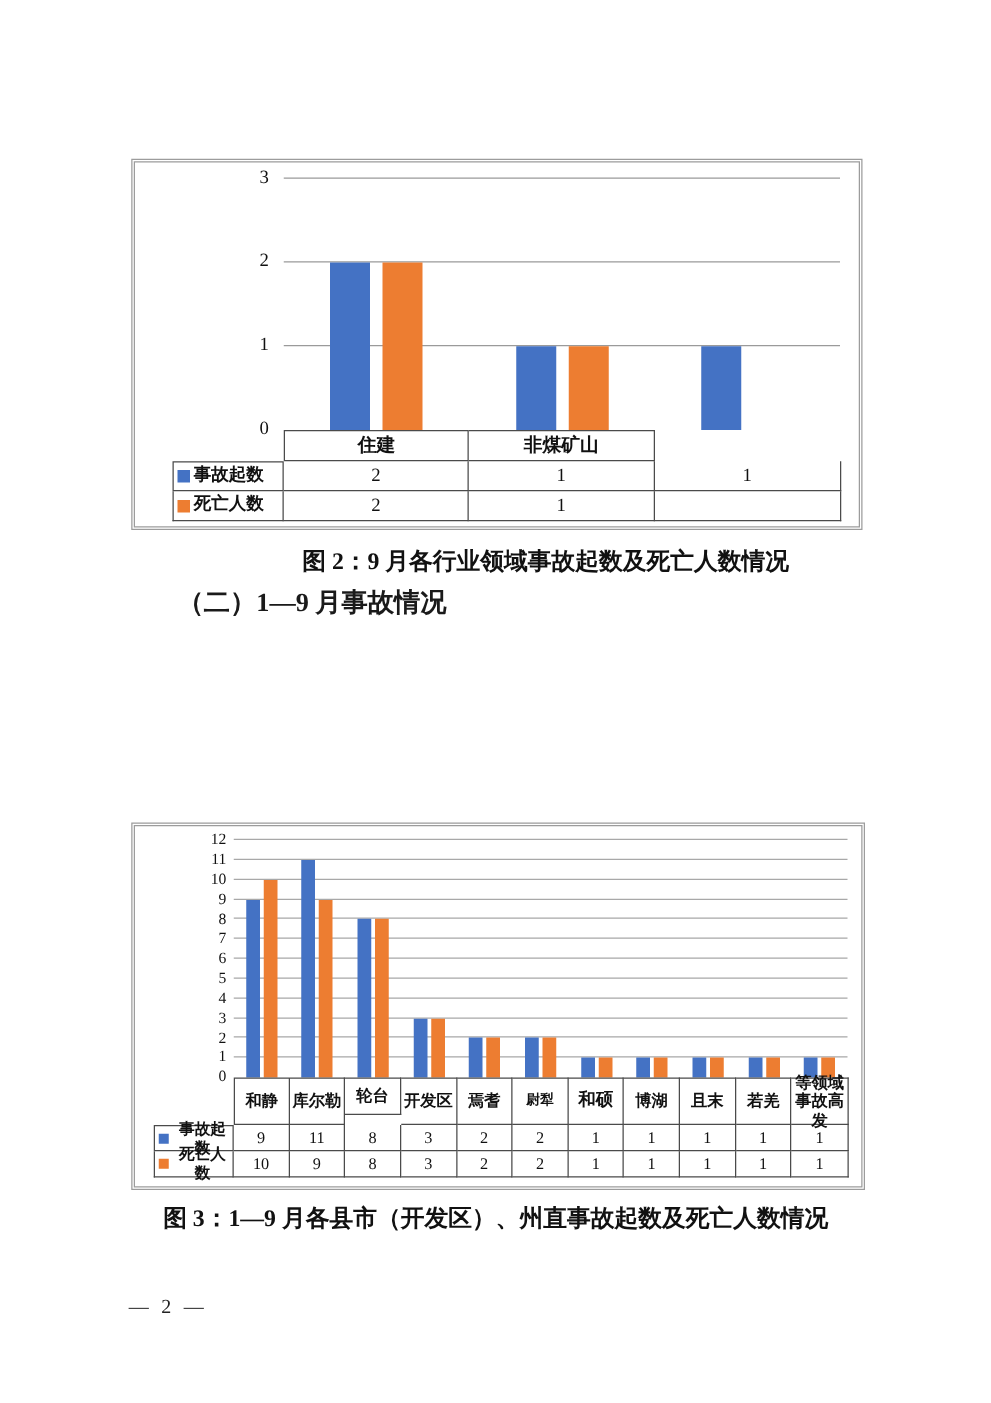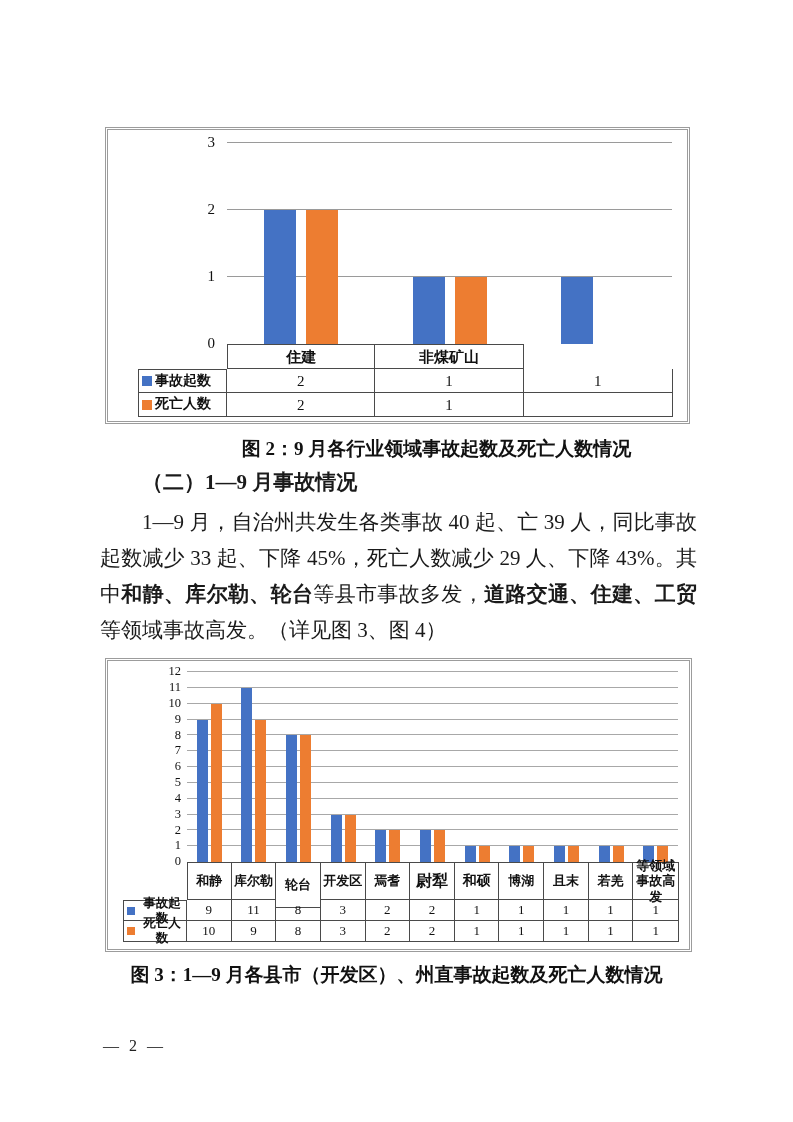--- a/index.html
+++ b/index.html
@@ -73,21 +73,20 @@
       </div>
       <div class="cell" style="left: 119px; top: 263px; width: 148.333px; height: 24px; border-right: 1px solid rgb(74, 74, 74); border-bottom: 1px solid rgb(74, 74, 74); font-size: 15px;">2</div>
       <div class="cell" style="left: 267.333px; top: 263px; width: 148.333px; height: 24px; border-right: 1px solid rgb(74, 74, 74); border-bottom: 1px solid rgb(74, 74, 74); font-size: 15px;">1</div>
       <div class="cell" style="left: 415.667px; top: 263px; width: 149.333px; height: 24px; border-right: 1px solid rgb(74, 74, 74); border-bottom: 1px solid rgb(74, 74, 74); font-size: 15px;"></div>
     </div>
 
   <div class="caption" id="caption2">图 2：9 月各行业领域事故起数及死亡人数情况</div>
 
   <div class="heading">（二）1—9 月事故情况</div>
 
-  <div class="bodypara" id="body-paragraph"><span>1—9 月，自治州共发生各类事故 40 起、亡 39 人，同比事故起数减少 33 起、下降 45%，死亡人数减少 29 人、下降 43%。其中</span><span class="b">和静、库尔勒、轮台</span><span>等县市事故多发，</span><span class="b">道路交通、住建、工贸</span><span>等领域事故高发。（详见图 3、图 4）</span></div>
 
   <div class="chart-frame" id="chart2">
       <div class="ylab" style="left: 0px; top: 193.25px; width: 73px; font-size: 12.5px;">0</div>
       <div class="gridline" style="left: 79px; top: 184.167px; width: 491px; background: rgb(168, 168, 168);"></div>
       <div class="ylab" style="left: 0px; top: 177.417px; width: 73px; font-size: 12.5px;">1</div>
       <div class="gridline" style="left: 79px; top: 168.333px; width: 491px; background: rgb(168, 168, 168);"></div>
       <div class="ylab" style="left: 0px; top: 161.583px; width: 73px; font-size: 12.5px;">2</div>
       <div class="gridline" style="left: 79px; top: 152.5px; width: 491px; background: rgb(168, 168, 168);"></div>
       <div class="ylab" style="left: 0px; top: 145.75px; width: 73px; font-size: 12.5px;">3</div>
       <div class="gridline" style="left: 79px; top: 136.667px; width: 491px; background: rgb(168, 168, 168);"></div>
@@ -125,24 +124,24 @@
       <div class="bar" style="left: 236.727px; top: 153.5px; width: 11px; height: 47.5px; background: rgb(237, 125, 49);"></div>
       <div class="bar" style="left: 281.364px; top: 169.333px; width: 11px; height: 31.6667px; background: rgb(237, 125, 49);"></div>
       <div class="bar" style="left: 326px; top: 169.333px; width: 11px; height: 31.6667px; background: rgb(237, 125, 49);"></div>
       <div class="bar" style="left: 370.636px; top: 185.167px; width: 11px; height: 15.8333px; background: rgb(237, 125, 49);"></div>
       <div class="bar" style="left: 415.273px; top: 185.167px; width: 11px; height: 15.8333px; background: rgb(237, 125, 49);"></div>
       <div class="bar" style="left: 459.909px; top: 185.167px; width: 11px; height: 15.8333px; background: rgb(237, 125, 49);"></div>
       <div class="bar" style="left: 504.545px; top: 185.167px; width: 11px; height: 15.8333px; background: rgb(237, 125, 49);"></div>
       <div class="bar" style="left: 549.182px; top: 185.167px; width: 11px; height: 15.8333px; background: rgb(237, 125, 49);"></div>
       <div class="cell hdr" style="left: 79px; top: 201px; width: 44.6364px; height: 38px; border-width: 1px; border-style: solid; border-color: rgb(74, 74, 74); font-size: 13px;">和静</div>
       <div class="cell hdr" style="left: 123.636px; top: 201px; width: 44.6364px; height: 38px; border-top: 1px solid rgb(74, 74, 74); border-right: 1px solid rgb(74, 74, 74); border-bottom: 1px solid rgb(74, 74, 74); font-size: 13px;">库尔勒</div>
-      <div class="cell hdr" style="left: 168.273px; top: 201px; width: 44.6364px; height: 46px; border-top: 1px solid rgb(74, 74, 74); border-right: 1px solid rgb(74, 74, 74); border-bottom: 1px solid rgb(74, 74, 74); font-size: 13px;">轮台</div>
+      <div class="cell hdr" style="left: 168.273px; top: 201px; width: 44.6364px; height: 30px; border-top: 1px solid rgb(74, 74, 74); border-right: 1px solid rgb(74, 74, 74); border-bottom: 1px solid rgb(74, 74, 74); font-size: 13px;">轮台</div>
       <div class="cell hdr" style="left: 212.909px; top: 201px; width: 44.6364px; height: 38px; border-top: 1px solid rgb(74, 74, 74); border-right: 1px solid rgb(74, 74, 74); border-bottom: 1px solid rgb(74, 74, 74); font-size: 13px;">开发区</div>
       <div class="cell hdr" style="left: 257.545px; top: 201px; width: 44.6364px; height: 38px; border-top: 1px solid rgb(74, 74, 74); border-right: 1px solid rgb(74, 74, 74); border-bottom: 1px solid rgb(74, 74, 74); font-size: 13px;">焉耆</div>
-      <div class="cell hdr" style="left: 302.182px; top: 201px; width: 44.6364px; height: 38px; border-top: 1px solid rgb(74, 74, 74); border-right: 1px solid rgb(74, 74, 74); border-bottom: 1px solid rgb(74, 74, 74); font-size: 16px;">尉犁</div>
+      <div class="cell hdr" style="left: 302.182px; top: 201px; width: 44.6364px; height: 38px; border-top: 1px solid rgb(74, 74, 74); border-right: 1px solid rgb(74, 74, 74); border-bottom: 1px solid rgb(74, 74, 74); font-size: 11px;">尉犁</div>
       <div class="cell hdr" style="left: 346.818px; top: 201px; width: 44.6364px; height: 38px; border-top: 1px solid rgb(74, 74, 74); border-right: 1px solid rgb(74, 74, 74); border-bottom: 1px solid rgb(74, 74, 74); font-size: 14px;">和硕</div>
       <div class="cell hdr" style="left: 391.455px; top: 201px; width: 44.6364px; height: 38px; border-top: 1px solid rgb(74, 74, 74); border-right: 1px solid rgb(74, 74, 74); border-bottom: 1px solid rgb(74, 74, 74); font-size: 13px;">博湖</div>
       <div class="cell hdr" style="left: 436.091px; top: 201px; width: 44.6364px; height: 38px; border-top: 1px solid rgb(74, 74, 74); border-right: 1px solid rgb(74, 74, 74); border-bottom: 1px solid rgb(74, 74, 74); font-size: 13px;">且末</div>
       <div class="cell hdr" style="left: 480.727px; top: 201px; width: 44.6364px; height: 38px; border-top: 1px solid rgb(74, 74, 74); border-right: 1px solid rgb(74, 74, 74); border-bottom: 1px solid rgb(74, 74, 74); font-size: 13px;">若羌</div>
       <div class="cell hdr" style="left: 525.364px; top: 201px; width: 45.6364px; height: 38px; border-top: 1px solid rgb(74, 74, 74); border-right: 1px solid rgb(74, 74, 74); border-bottom: 1px solid rgb(74, 74, 74); font-size: 13px;">等领域事故高发</div>
       <div class="cell leg" style="left: 15px; top: 239px; width: 64px; height: 21px; border-width: 1px; border-style: solid; border-color: rgb(74, 74, 74); font-size: 12.5px;">
         <span class="swatch" style="width: 8px; height: 8px; background: rgb(68, 114, 196);"></span>
         <span>事故起数</span>
       </div>
       <div class="cell" style="left: 79px; top: 239px; width: 44.6364px; height: 21px; border-right: 1px solid rgb(74, 74, 74); border-bottom: 1px solid rgb(74, 74, 74); font-size: 13px;">9</div>

